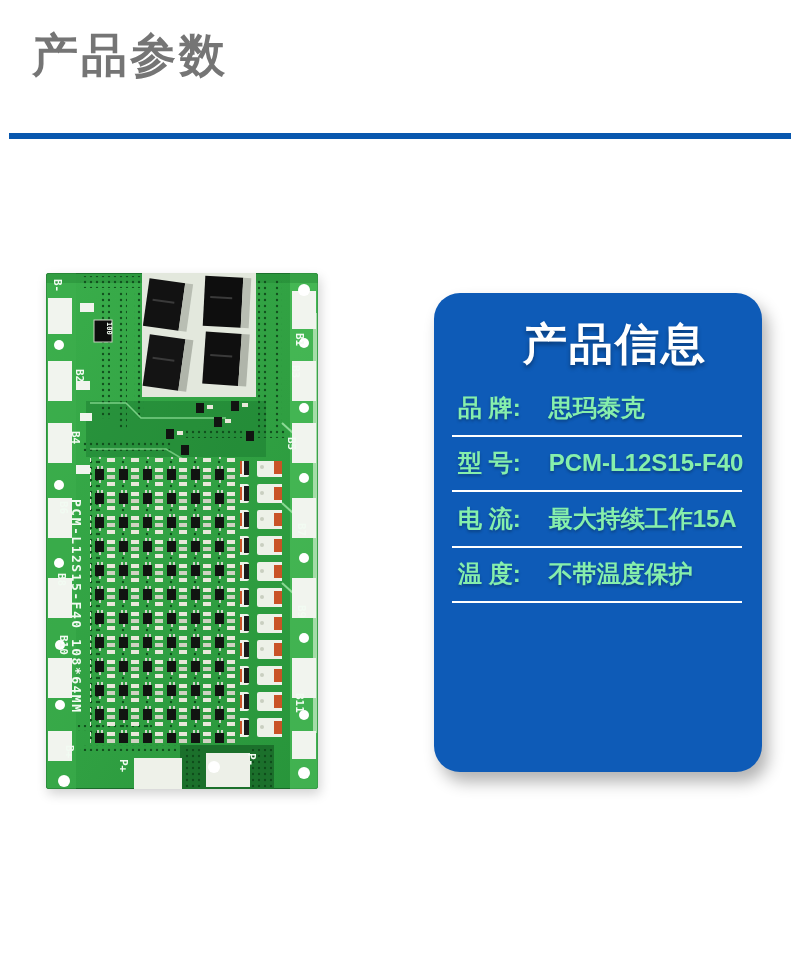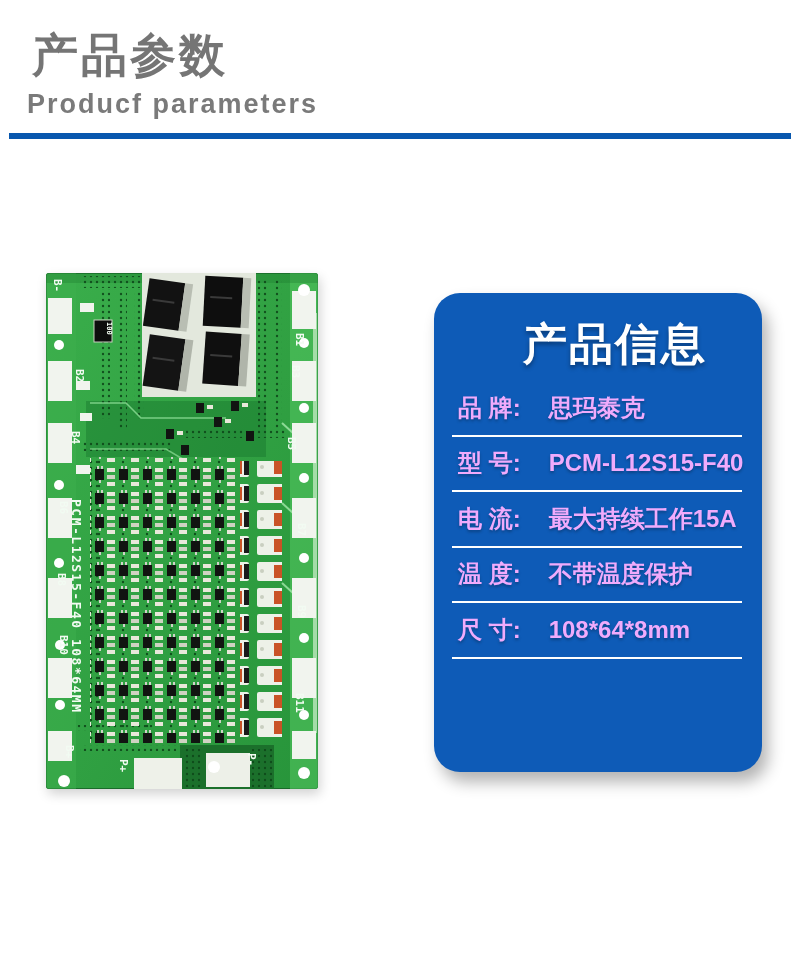--- a/index.html
+++ b/index.html
@@ -33,34 +33,33 @@
   .card-title{
     position:absolute;left:0;right:0;top:22px;margin:0;text-align:center;
     font-size:44px;font-weight:bold;color:#ffffff;letter-spacing:2px;
     text-shadow:0 3px 4px rgba(0,0,0,.35);
     padding-left:34px;
   }
   .card-rows{position:absolute;left:18px;top:88px;width:290px;}
   .card-row{
     height:55.5px;border-bottom:2px solid #ffffff;
     display:flex;align-items:center;padding-left:6px;box-sizing:border-box;
-    color:#f0abfc;font-size:24px;font-weight:bold;
+    color:#86efac;font-size:24px;font-weight:bold;
     text-shadow:0 2px 3px rgba(0,0,0,.28);white-space:nowrap;
   }
   .card-row .val{margin-left:28px;}
   
   .bl{font-family:"DejaVu Sans Mono","Liberation Mono",monospace;font-weight:bold;fill:#f2fbf2;}
 </style>
 </head>
 <body>
 
 <div class="canvas">
 
   <h1 class="title-zh">产品参数</h1>
-  <h2 class="title-en">Producf parameters</h2>
   <div class="blue-rule"></div>
 
   <svg class="pcb" viewBox="0 0 272 516" xmlns="http://www.w3.org/2000/svg">
     <defs>
       <linearGradient id="bg" x1="0" y1="0" x2="1" y2="1">
         <stop offset="0" stop-color="#3aae4b"></stop>
           <stop offset="1" stop-color="#27943a"></stop>
       </linearGradient>
       <pattern id="vd" width="6" height="6" patternUnits="userSpaceOnUse">
         <circle cx="3" cy="3" r="1.2" fill="#0d4718" opacity="0.9"></circle>
@@ -235,20 +234,16 @@
         <span class="val">PCM-L12S15-F40</span>
       </div>
       <div class="card-row">
         <span>电 流:</span>
         <span class="val">最大持续工作15A</span>
       </div>
       <div class="card-row">
         <span>温 度:</span>
         <span class="val">不带温度保护</span>
       </div>
-      <div class="card-row">
-        <span>尺 寸:</span>
-        <span class="val">108*64*8mm</span>
-      </div>
     </div>
   </div>
 
 </div>
 
 </body></html>

